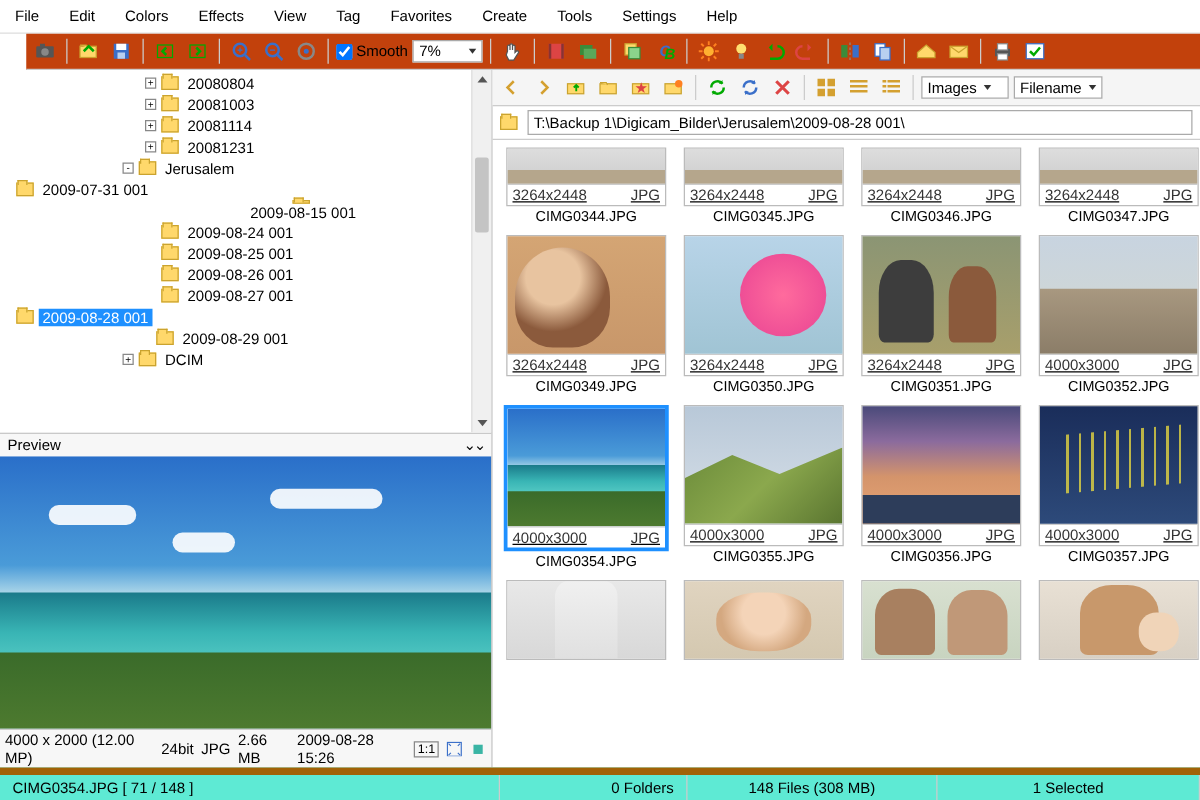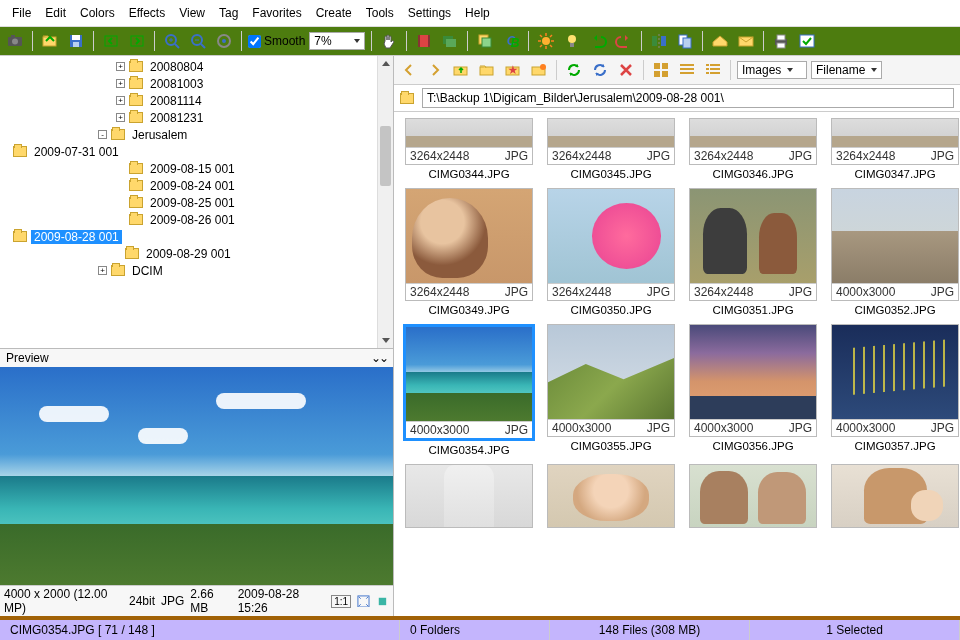--- a/index.html
+++ b/index.html
@@ -1,19 +1,19 @@
 <!DOCTYPE html>
 <html><head>
 <meta charset="utf-8">
 <style>
 * { box-sizing: border-box; margin: 0; padding: 0; font-family: "Segoe UI", Tahoma, sans-serif; font-size: 12px; }
 body { width: 960px; height: 640px; background: #fff; overflow: hidden; display: flex; flex-direction: column; }
-.menubar { display: flex; gap: 2px; padding: 4px 6px; border-bottom: 1px solid #ddd; }
+.menubar { display: flex; gap: 12px; padding: 4px 6px; border-bottom: 1px solid #ddd; }
 .menubar span { padding: 2px 6px; cursor: default; }
-.toolbar1 { display: flex; align-items: center; gap: 4px; padding: 3px 4px; border-bottom: 1px solid #ccc; background: #4d7c0f; }
+.toolbar1 { display: flex; align-items: center; gap: 4px; padding: 3px 4px; border-bottom: 1px solid #ccc; background: #c2410c; margin-left: 21px; }
 .ticon { width: 22px; height: 22px; display: inline-flex; align-items: center; justify-content: center; }
 .ticon svg { width: 18px; height: 18px; }
 .sep { width: 1px; height: 20px; background: #ccc; margin: 0 2px; }
 .chk { display: flex; align-items: center; gap: 3px; }
 .zoomsel { border: 1px solid #aaa; padding: 1px 4px; display: inline-flex; align-items: center; gap: 4px; background:#fff;}
 .zoomsel .arrow { width:0;height:0;border-left:3px solid transparent;border-right:3px solid transparent;border-top:4px solid #333;}
 .main { flex: 1; display: flex; overflow: hidden; }
 .leftpanel { width: 400px; display: flex; flex-direction: column; border-right: 1px solid #bbb; }
 .treewrap { flex: 1; overflow: hidden; position: relative; background: #fff; }
 .tree { padding: 2px 0 2px 0; }
@@ -42,27 +42,27 @@
 .prevbar { display:flex; align-items:center; gap:6px; padding:1px 4px; border-top:1px solid #ccc; background:#f7f7f7; font-size:11px;}
 .prevbar .tiny{width:14px;height:14px;display:inline-flex;align-items:center;justify-content:center;}
 .rightpanel { flex:1; display:flex; flex-direction:column; }
 .toolbar2 { display:flex; align-items:center; gap:4px; padding:3px 4px; border-bottom:1px solid #ccc; background:#f5f5f5;}
 .dropdown { border:1px solid #aaa; padding:1px 4px; display:inline-flex; align-items:center; gap:6px; background:#fff; min-width:70px;}
 .dropdown .arrow { width:0;height:0;border-left:3px solid transparent;border-right:3px solid transparent;border-top:4px solid #333;}
 .pathbar { display:flex; align-items:center; gap:4px; padding:3px 6px; border-bottom:1px solid #ccc;}
 .pathbar input { flex:1; border:1px solid #aaa; padding:2px 4px; }
 .thumbs { flex:1; overflow:hidden; padding:6px 0 0 10px; display:grid; grid-template-columns:repeat(4,130px); grid-auto-rows:auto; gap:8px 12px; align-content:start;}
 .cell { display:flex; flex-direction:column; align-items:center; }
-.thumbbox { border:1px solid #bbb; background:#fff; }
+.thumbbox { border:1px solid #bbb; background:#fff;text-decoration:underline; }
 .thumbbox.sel { border:3px solid #1e90ff; }
 .thumbimg { width:126px; height:94px; }
 .thumbimg.short { height:28px; }
 .meta { display:flex; justify-content:space-between; padding:1px 4px; border-top:1px solid #ccc; font-size:10px; color:#333;}
 .fname { padding-top:3px; font-size:11.5px; }
-.statusbar { display:flex; border-top:4px solid #a16207; background:#c4b5fd; font-size:11.5px; }
+.statusbar { display:flex; border-top:6px solid #a16207; background:#5eead4; font-size:11.5px; }
 .statusbar > div { padding:3px 10px; border-right:1px solid #ccc; }
 
 .scene { width:100%; height:100%; position:relative; overflow:hidden; }
 .sc-wall { background:linear-gradient(#ddd,#ccc); }
 .sc-wall::after { content:""; position:absolute; bottom:0; left:0; right:0; height:40%; background:#b5a68c;}
 .sc-girl { background:linear-gradient(#d4a574,#c8976a); }
 .sc-girl::after{content:"";position:absolute;left:5%;top:10%;width:60%;height:85%;background:radial-gradient(circle at 40% 30%,#e8c4a0 30%,#8b5a3c 60%);border-radius:50% 50% 40% 40%;}
 .sc-flamingo { background:linear-gradient(#b8d4e8,#a0c4d4); }
 .sc-flamingo::after{content:"";position:absolute;left:35%;top:15%;width:55%;height:70%;background:radial-gradient(circle,#ff6b9d,#e84393);border-radius:50%;}
 .sc-family { background:linear-gradient(#8b9574,#a89f6b); }
@@ -312,39 +312,44 @@
           <div class="trow" style="padding-left: 98px;">
             <span class="pm">-</span>
             <span class="fld"></span>
             <span class="lbl">Jerusalem</span>
           </div>
           <div class="trow" style="">
             <span class="blank"></span>
             <span class="fld"></span>
             <span class="lbl">2009-07-31 001</span>
           </div>
-          <div class="trow" style="padding-left: 116px;">
+          <div class="trow" style="padding-left: 92px; flex-direction: column;">
             <span class="blank"></span>
             <span class="fld"></span>
             <span class="lbl">2009-08-15 001</span>
           </div>
           <div class="trow" style="padding-left: 116px;">
             <span class="blank"></span>
             <span class="fld"></span>
             <span class="lbl">2009-08-24 001</span>
           </div>
           <div class="trow" style="padding-left: 116px;">
             <span class="blank"></span>
             <span class="fld"></span>
             <span class="lbl">2009-08-25 001</span>
           </div>
           <div class="trow" style="padding-left: 116px;">
             <span class="blank"></span>
             <span class="fld"></span>
             <span class="lbl">2009-08-26 001</span>
+          </div>
+          <div class="trow" style="padding-left: 116px;">
+            <span class="blank"></span>
+            <span class="fld"></span>
+            <span class="lbl">2009-08-27 001</span>
           </div>
           <div class="trow sel" style="">
             <span class="blank"></span>
             <span class="fld"></span>
             <span class="lbl">2009-08-28 001</span>
           </div>
           <div class="trow" style="padding-left: 112px;">
             <span class="blank"></span>
             <span class="fld"></span>
             <span class="lbl">2009-08-29 001</span>
@@ -672,16 +677,16 @@
               <div class="scene sc-mom"></div>
             </div>
           </div>
         </div>
       </div>
   </div>
 </div>
 
 <div class="statusbar">
   <div style="flex:0 0 400px">CIMG0354.JPG [ 71 / 148 ]</div>
-  <div style="flex:0 0 150px;text-align:left">0 Folders</div>
+  <div style="flex:0 0 150px;text-align:right">0 Folders</div>
   <div style="flex:0 0 200px;text-align:center">148 Files (308 MB)</div>
   <div style="flex:1;text-align:center">1 Selected</div>
 </div>
 
 </body></html>

